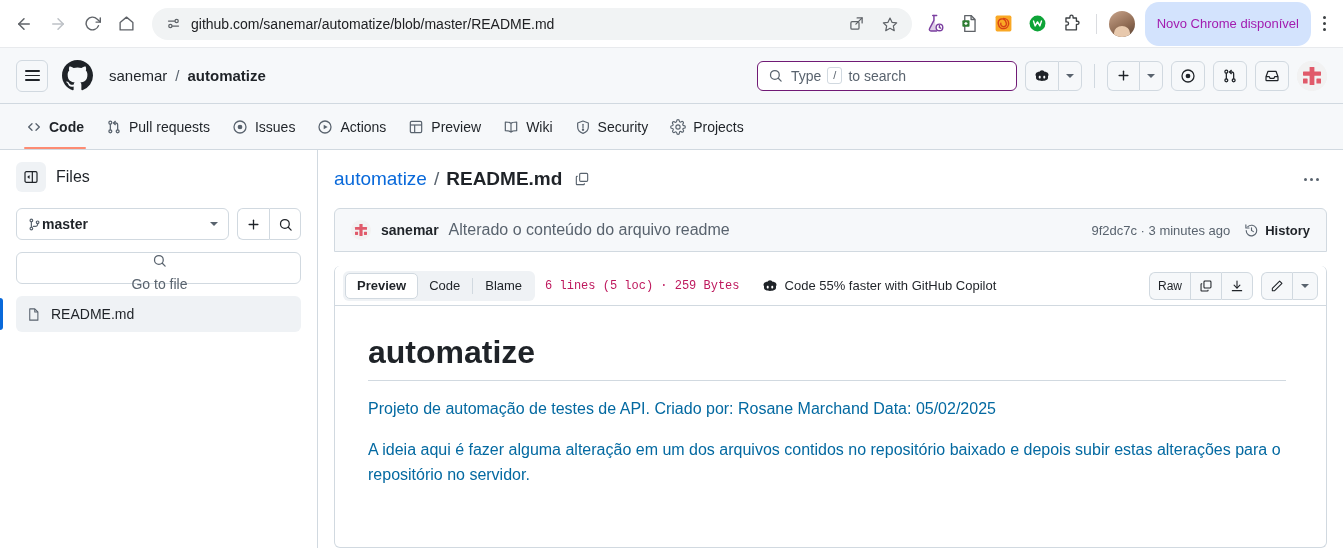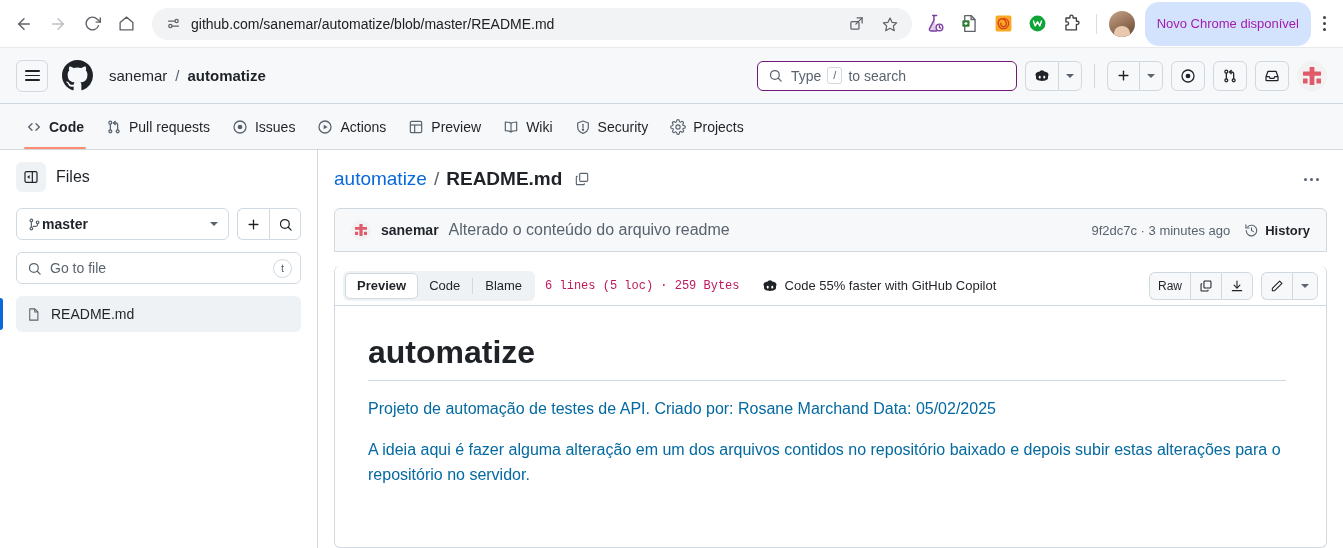--- a/index.html
+++ b/index.html
@@ -196,21 +196,21 @@
   .branch-select .caret { margin-left:auto; }
   .icon-sq {
     width:32px;height:32px;border:1px solid #d1d9e0;border-radius:6px;
     background:#ffffff;display:flex;align-items:center;justify-content:center;color:#1f2328;
   }
   .icon-sq.l { border-radius:6px 0 0 6px; border-right:none; }
   .icon-sq.r { border-radius:0 6px 6px 0; }
 
   .gotofile {
     height:32px;border:1px solid #d1d9e0;border-radius:6px;background:#ffffff;
-    display:flex;align-items:center;padding:0 8px 0 10px;gap:8px;margin-bottom:12px;
+    display:flex;align-items:center;padding:0 8px 0 10px;gap:8px;margin-bottom:12px;flex-direction:column;
   }
   .gotofile .ph { font-size:14px;color:#59636e;flex:1 1 auto; }
   .tkey {
     border:1px solid #d1d9e0;border-radius:50%;
     width:19px;height:19px;display:flex;align-items:center;justify-content:center;
     font-size:11px;color:#59636e;
   }
 
   .file-item {
     height:36px; display:flex;align-items:center;gap:10px;

